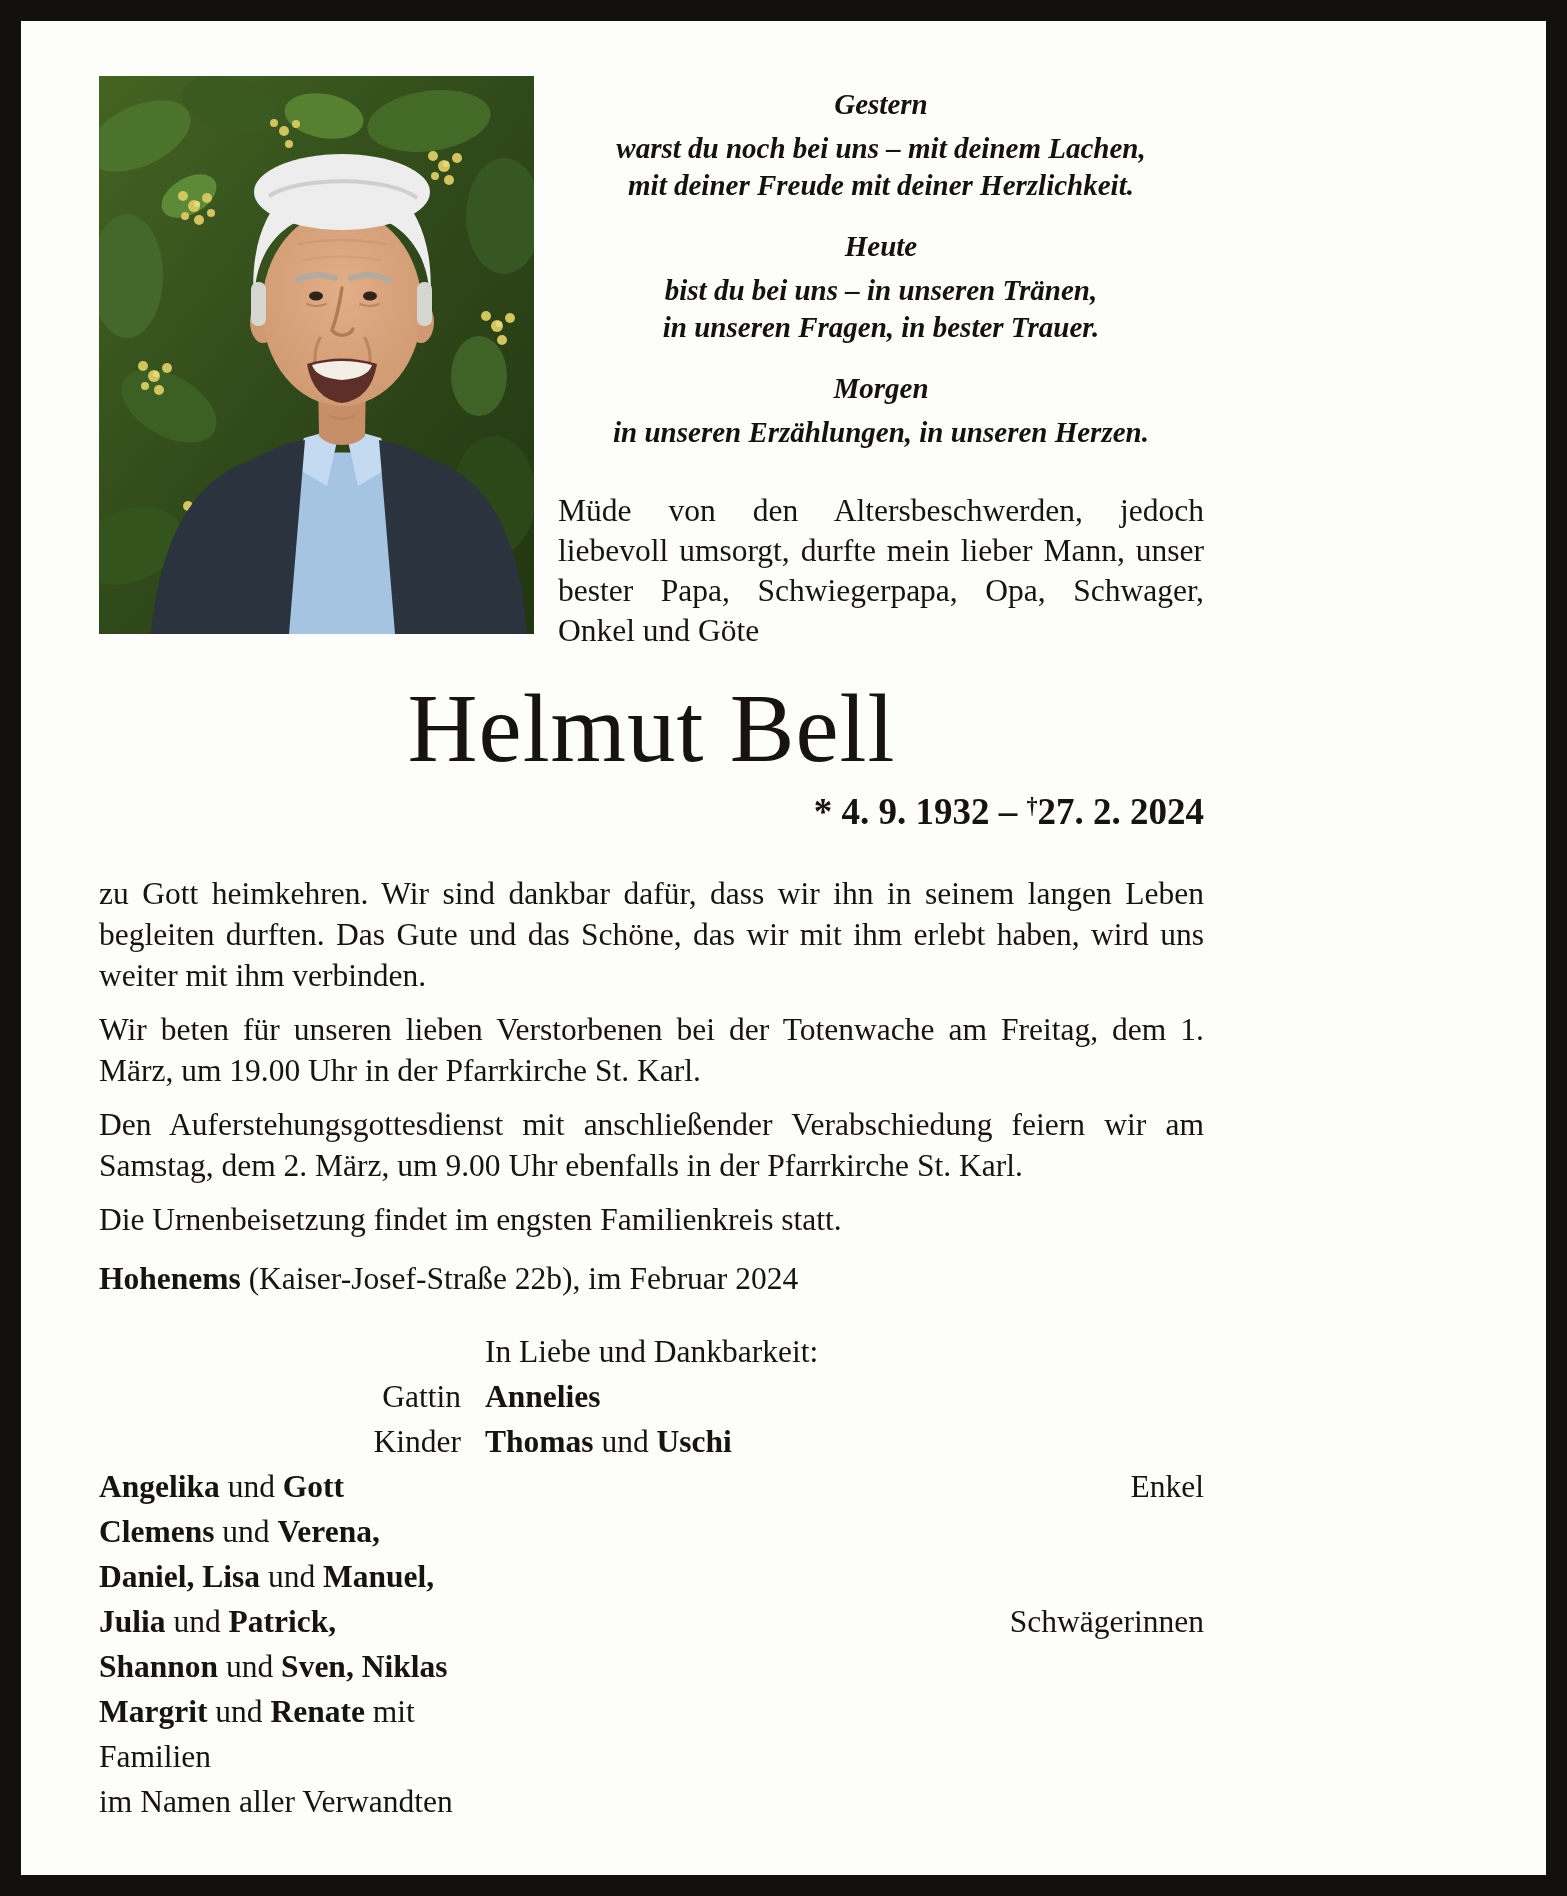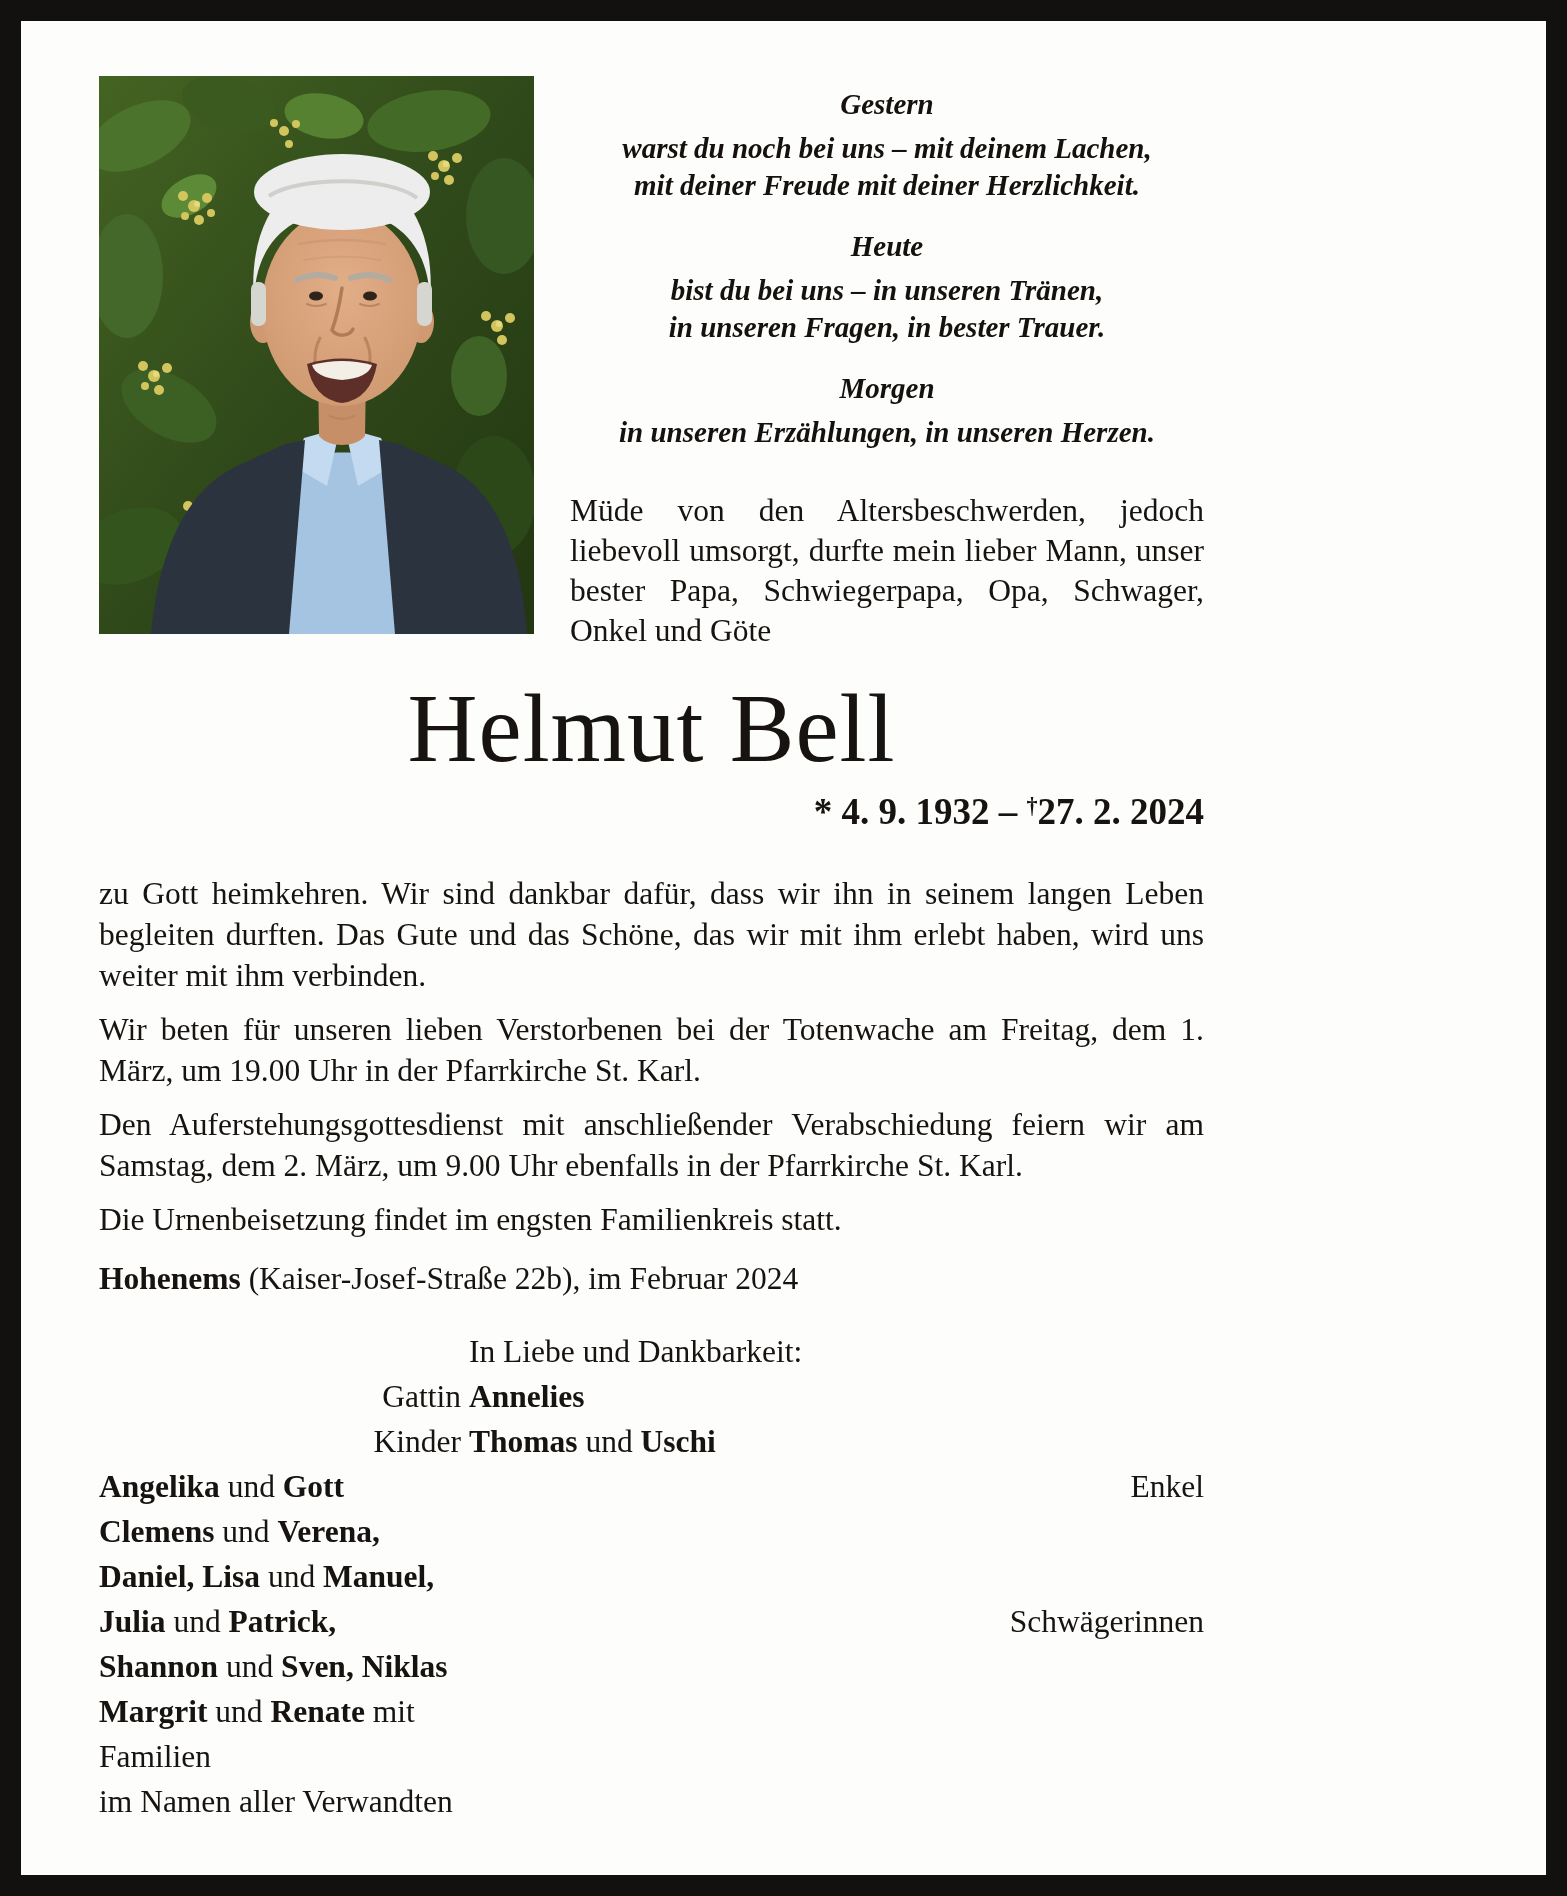--- a/index.html
+++ b/index.html
@@ -16,21 +16,21 @@
     color:#161310;
     overflow:hidden;
   }
   .content {
     position:relative;
     margin:55px 0 0 78px;
     width:1105px;
   }
 
   
-  .top-section { display:flex; gap:36px;justify-content:space-between; }
+  .top-section { display:flex; gap:24px;justify-content:space-between; }
   .photo {
     width:435px; height:558px; flex:none;
     display:block;
   }
   .poem-col { flex:1; padding-top:10px; }
   .stanza {
     text-align:center;
     font-style:italic;
     font-weight:700;
     font-size:29px;
@@ -74,21 +74,21 @@
 
   
   .closing {
     margin-top:30px;
     font-size:31.5px;
     line-height:45px;
   }
   .closing-grid {
     display:grid;
     grid-template-columns:362px 1fr;
-    column-gap:8px;
+    column-gap:24px;
   }
   .fam-label { text-align:right; }
   .fam-content .b { font-weight:700; }
 </style>
 </head>
 <body>
 
 <div class="page">
   <div class="sheet">
     <div class="content">

